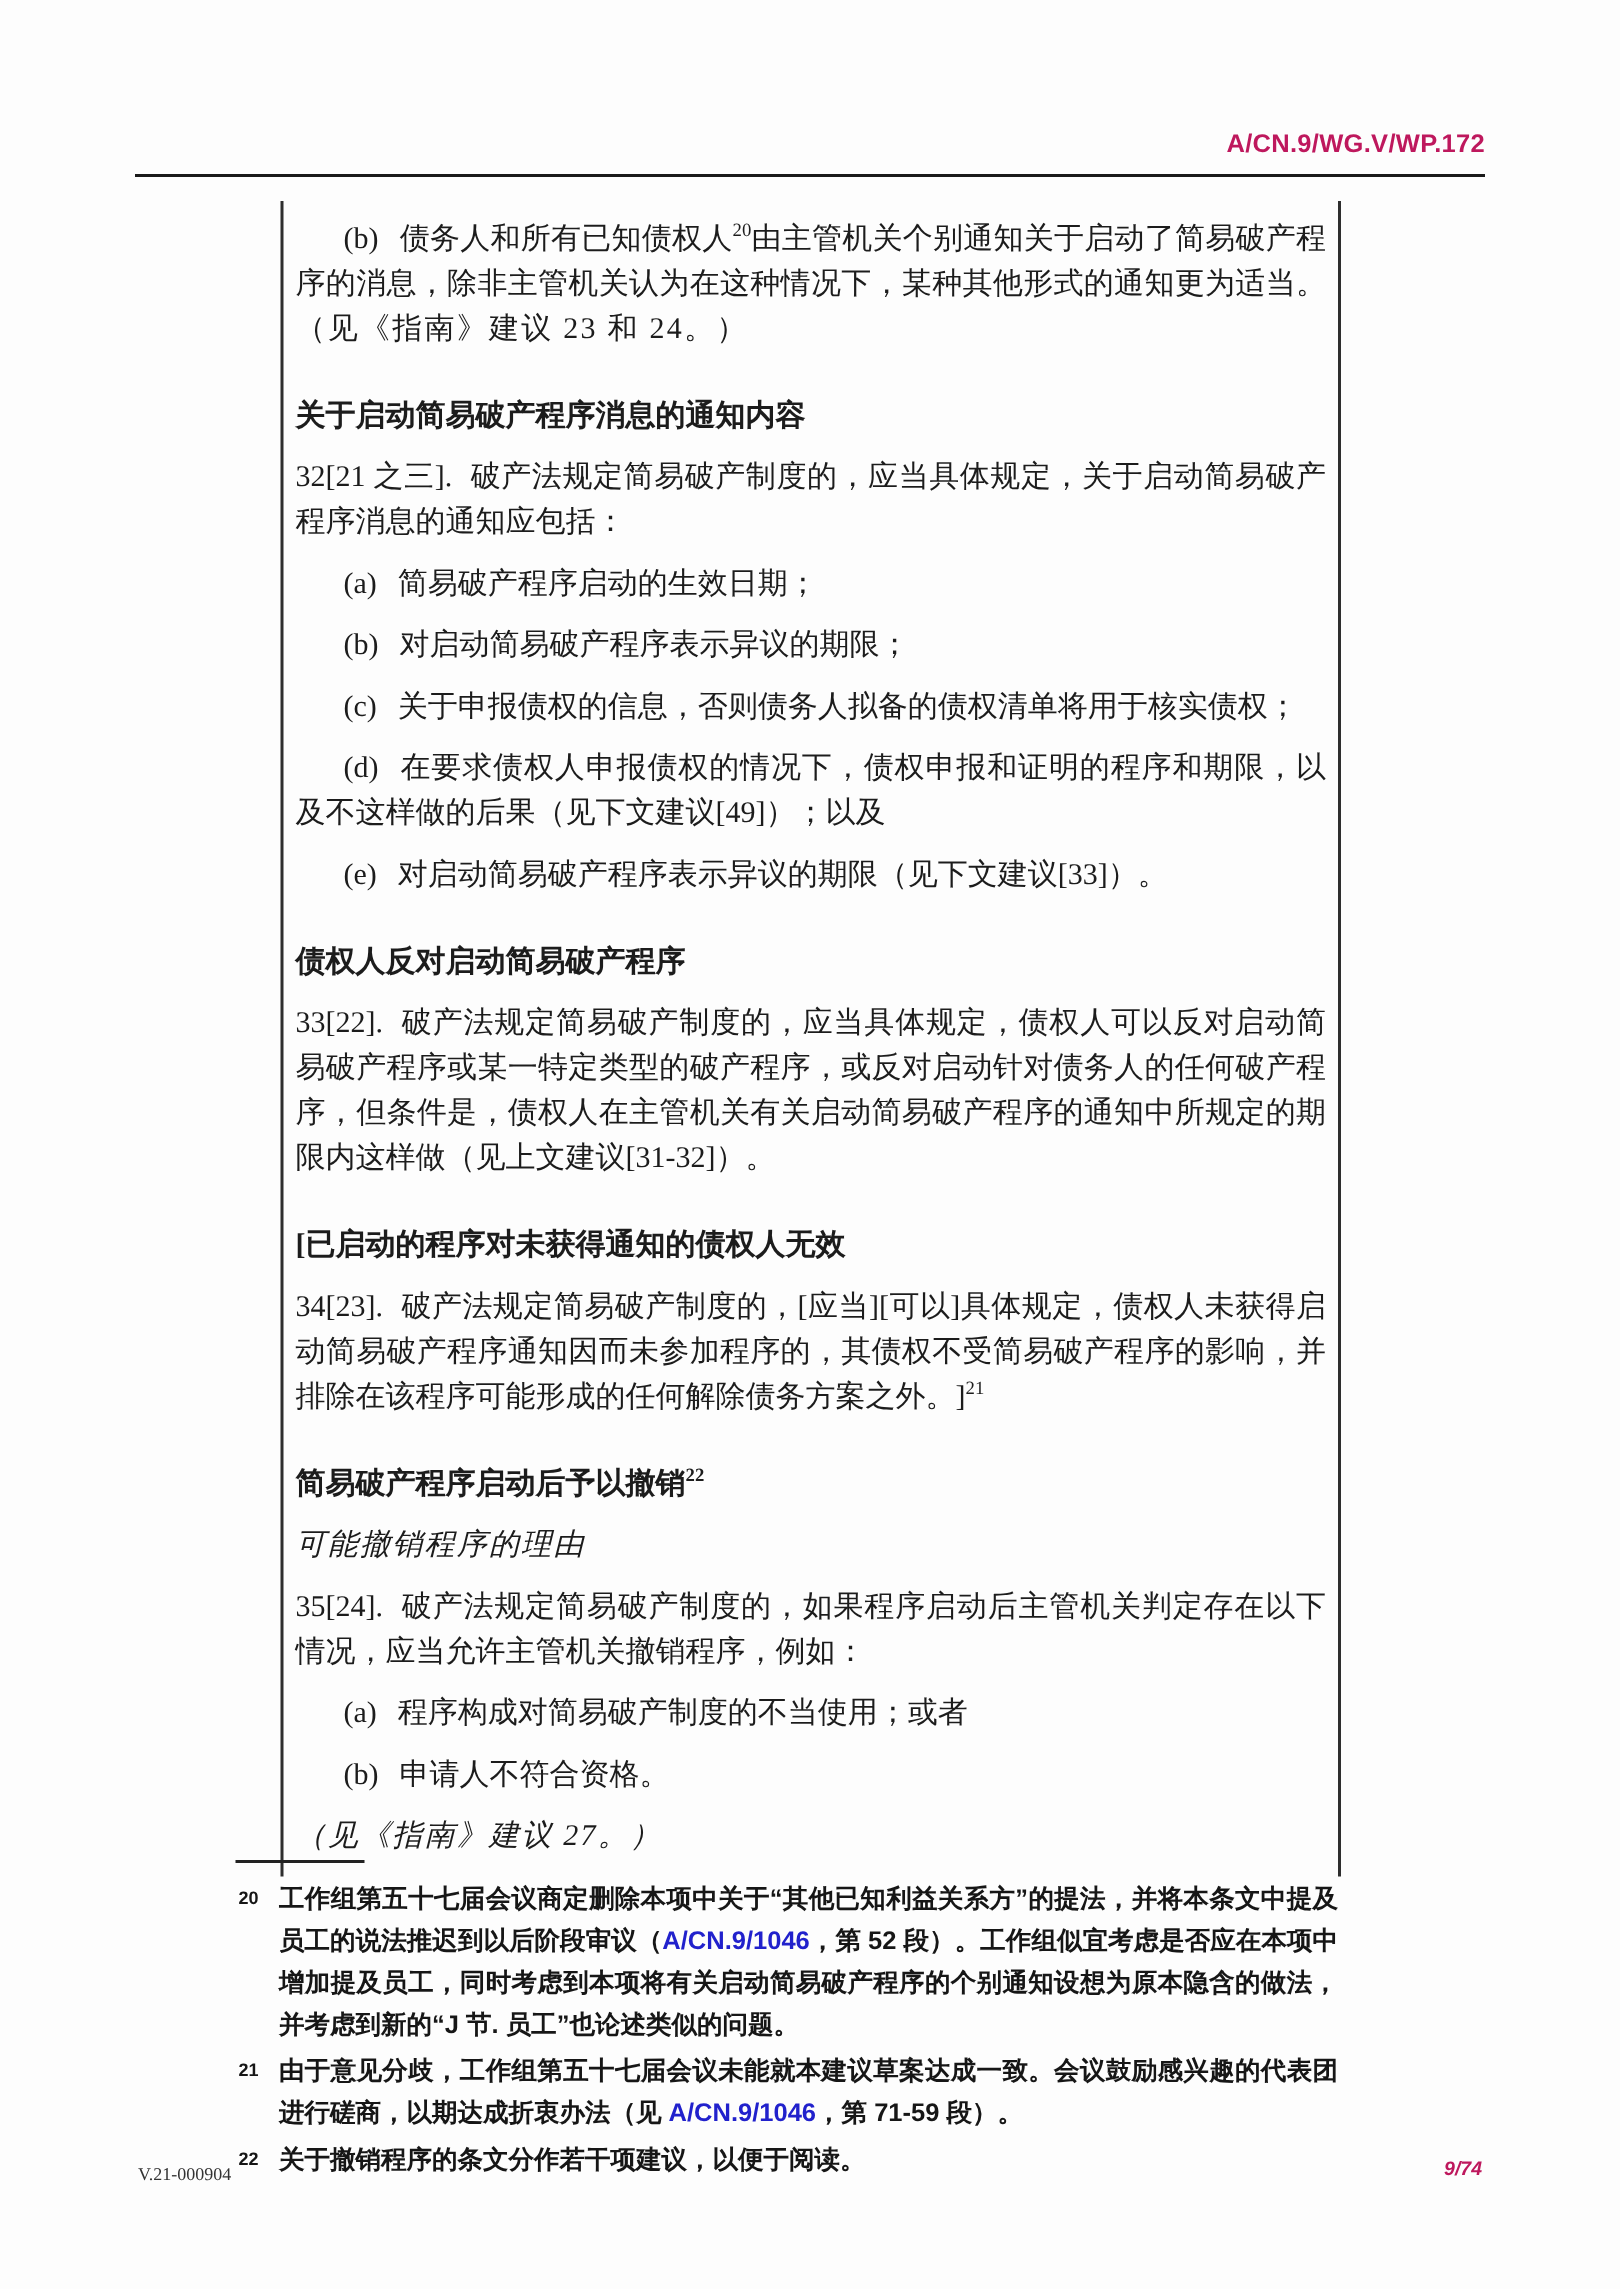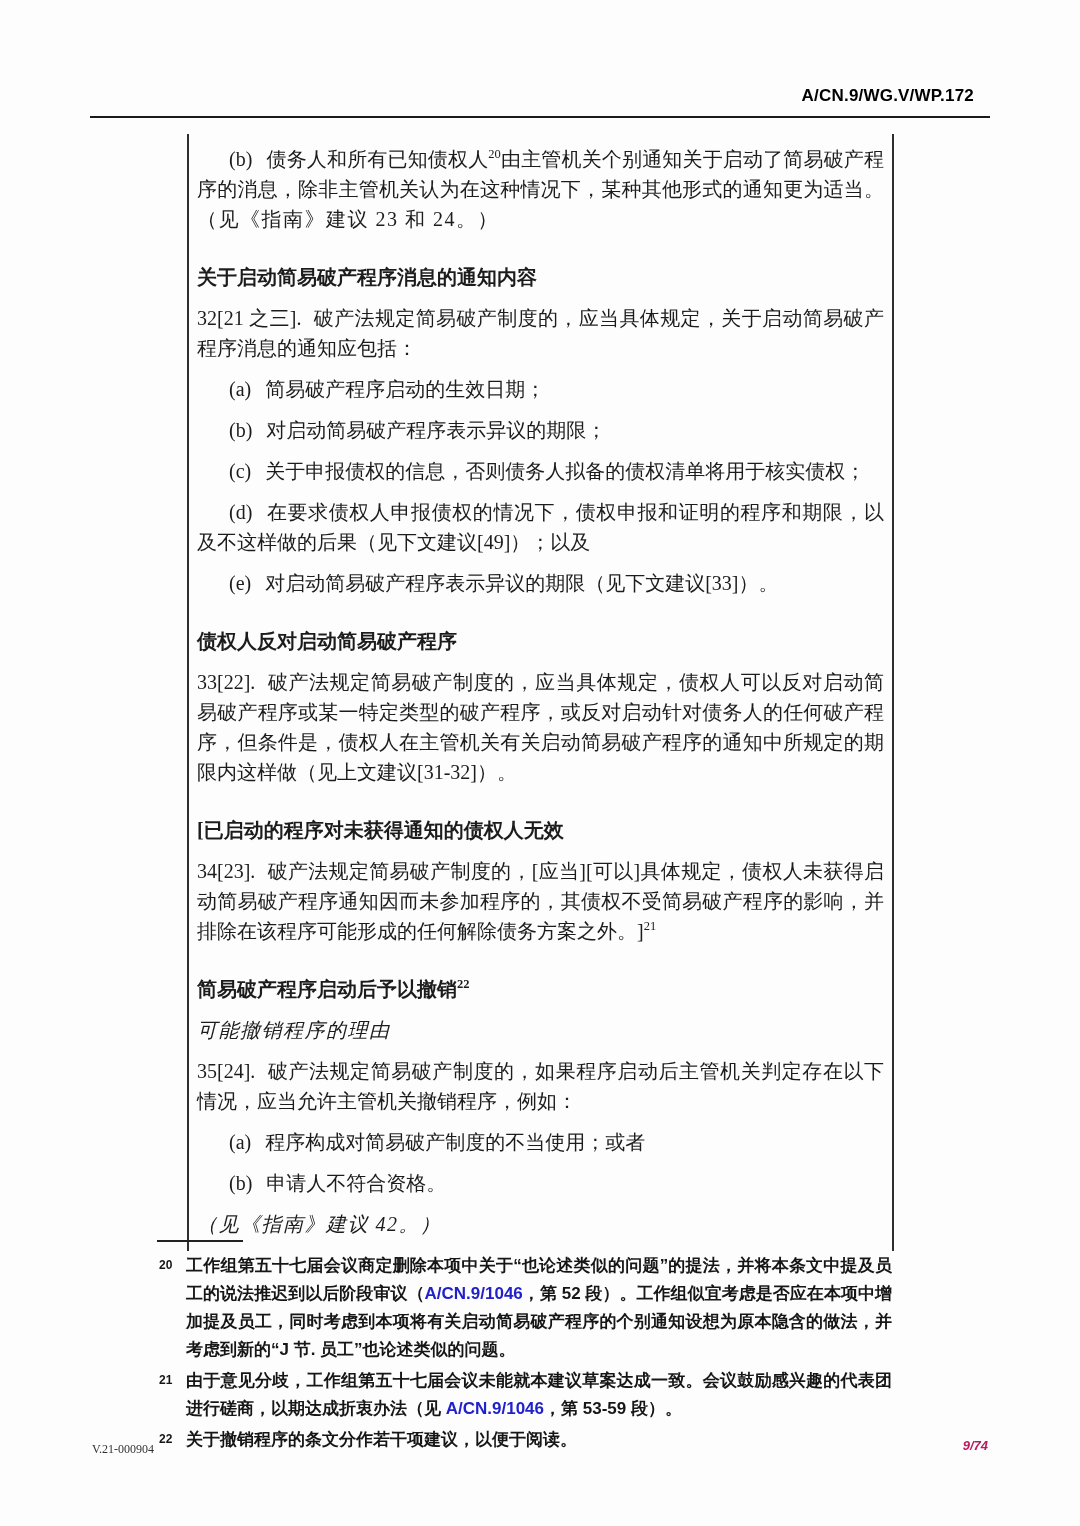--- a/index.html
+++ b/index.html
@@ -4,23 +4,23 @@
 <style>
   html,body{margin:0;padding:0;background:#e8e8e8;}
   .page{
     width:1080px;height:1526px;position:relative;margin:0 auto;
     background:#fdfdfd;color:#1c1c1c;
     font-family:"Liberation Serif","DejaVu Serif",serif;
     overflow:hidden;
   }
   
   .doc-symbol{
-    position:absolute;top:86px;right:106px;
+    position:absolute;top:86px;right:90px;
     font-family:"Liberation Sans","DejaVu Sans",sans-serif;
-    font-weight:bold;font-size:17px;color:#000000;letter-spacing:.2px;
+    font-weight:bold;font-size:17px;color:#be185d;letter-spacing:.2px;
   }
   .header-rule{
     position:absolute;top:116px;left:90px;width:900px;height:0;
     border-top:2px solid #1a1a1a;
   }
   
   .content-box{
     position:absolute;top:134px;left:187px;width:707px;box-sizing:border-box;
     border-left:2px solid #2e2e2e;border-right:2px solid #2e2e2e;
     padding:10px 8px 1px 8px;
@@ -90,30 +90,30 @@
 
     <h3 class="cn-heading"><span>简易破产程序启动后予以撤销</span><sup class="sup">22</sup></h3>
 
     <p class="kaiti-line">可能撤销程序的理由</p>
 
     <p><span class="para-num">35[24].</span><span>破产法规定简易破产制度的，如果程序启动后主管机关判定存在以下情况，应当允许主管机关撤销程序，例如：</span></p>
 
     <p class="indent"><span class="item-label">(a)</span><span>程序构成对简易破产制度的不当使用；或者</span></p>
     <p class="indent"><span class="item-label">(b)</span><span>申请人不符合资格。</span></p>
 
-    <p class="kaiti-line">（见《指南》建议 42。）</p>
+    <p class="kaiti-line">（见《指南》建议 27。）</p>
 
   </div>
 
   <div class="footnotes">
     <div class="fn-rule"></div>
 
-    <div class="footnote"><sup class="fn-num">20</sup><span>工作组第五十七届会议商定删除本项中关于“也论述类似的问题”的提法，并将本条文中提及员工的说法推迟到以后阶段审议（</span><a class="doc-link">A/CN.9/1046</a><span>，第 </span><span class="fn-bold">52</span><span> 段）。工作组似宜考虑是否应在本项中增加提及员工，同时考虑到本项将有关启动简易破产程序的个别通知设想为原本隐含的做法，并考虑到新的“J 节. 员工”也论述类似的问题。</span></div>
+    <div class="footnote"><sup class="fn-num">20</sup><span>工作组第五十七届会议商定删除本项中关于“其他已知利益关系方”的提法，并将本条文中提及员工的说法推迟到以后阶段审议（</span><a class="doc-link">A/CN.9/1046</a><span>，第 </span><span class="fn-bold">52</span><span> 段）。工作组似宜考虑是否应在本项中增加提及员工，同时考虑到本项将有关启动简易破产程序的个别通知设想为原本隐含的做法，并考虑到新的“J 节. 员工”也论述类似的问题。</span></div>
 
-    <div class="footnote"><sup class="fn-num">21</sup><span>由于意见分歧，工作组第五十七届会议未能就本建议草案达成一致。会议鼓励感兴趣的代表团进行磋商，以期达成折衷办法（见 </span><a class="doc-link">A/CN.9/1046</a><span>，第 </span><span class="fn-bold">53-59</span><span> 段）。</span></div>
+    <div class="footnote"><sup class="fn-num">21</sup><span>由于意见分歧，工作组第五十七届会议未能就本建议草案达成一致。会议鼓励感兴趣的代表团进行磋商，以期达成折衷办法（见 </span><a class="doc-link">A/CN.9/1046</a><span>，第 </span><span class="fn-bold">71-59</span><span> 段）。</span></div>
 
     <div class="footnote"><sup class="fn-num">22</sup><span>关于撤销程序的条文分作若干项建议，以便于阅读。</span></div>
   </div>
 
   <div class="footer-id">V.21-000904</div>
   <div class="footer-page">9/74</div>
 
 </div>
 
 </body></html>

